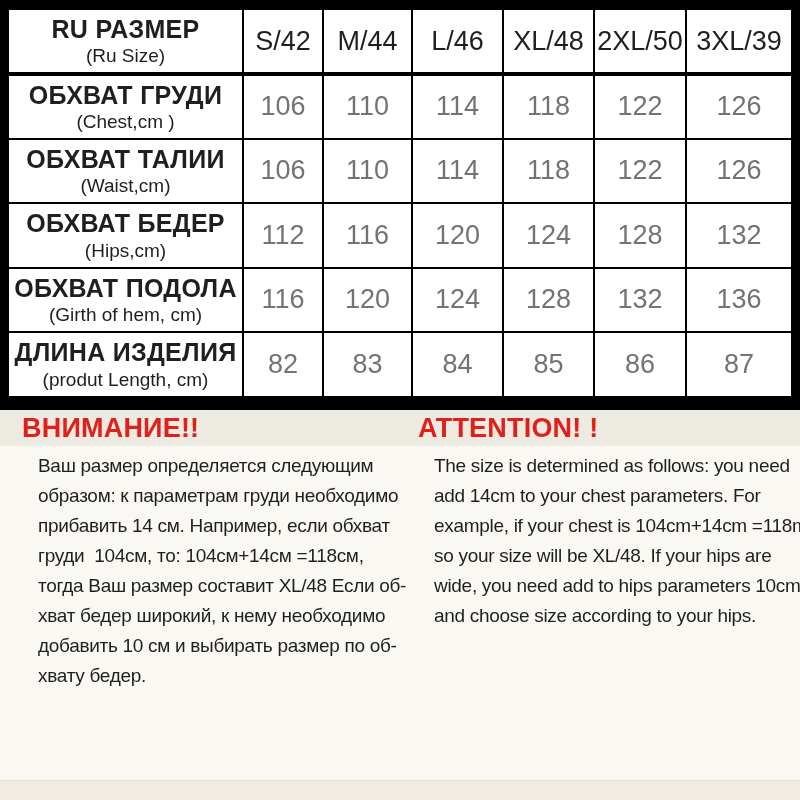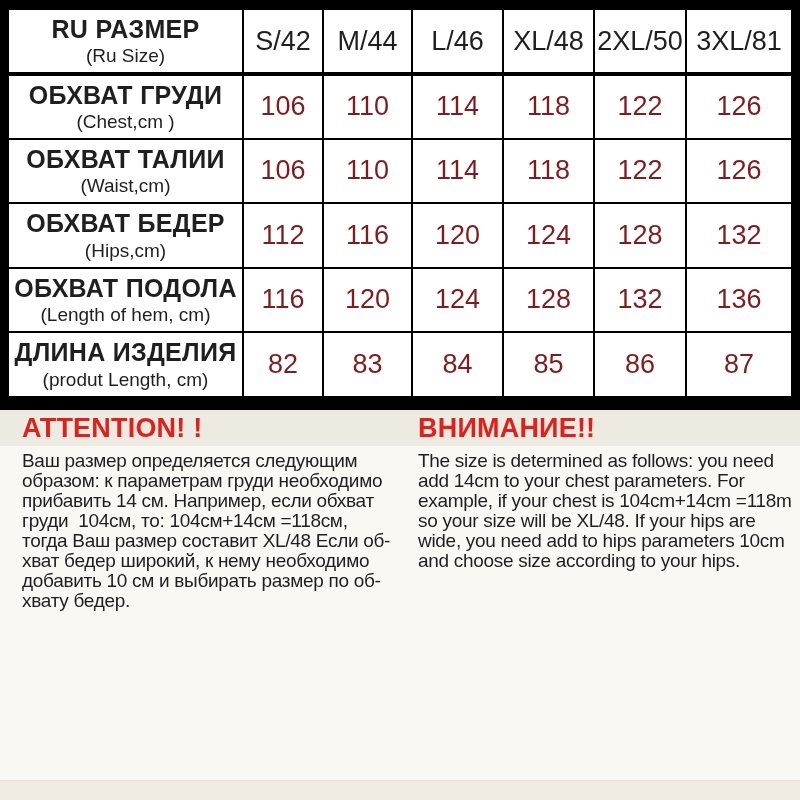--- a/index.html
+++ b/index.html
@@ -30,38 +30,39 @@
   }
   table.size-chart th, table.size-chart td{
     border:2px solid var(--table-border);
     padding:0;text-align:center;vertical-align:middle;background:#ffffff;
   }
   table.size-chart thead th{border-bottom-width:4px;height:65px;text-align:center;}
   table.size-chart tbody td{height:64.5px;}
   .lbl-ru{font-size:25px;font-weight:bold;letter-spacing:.3px;line-height:1.1;}
   .lbl-en{font-size:19px;font-weight:normal;margin-top:3px;line-height:1.05;}
   .size-head{font-size:27px;font-weight:normal;}
-  .size-val{font-size:27px;font-weight:normal;color:#7f1d1d;}
+  .size-val{font-size:27px;font-weight:normal;color:#737373;}
 
   
   .notes-grid{
     display:grid;grid-template-columns:384px 1fr;column-gap:12px;
     padding-left:22px;padding-right:8px;
   }
   .notes-band{
     background:var(--band-bg);height:36px;align-items:center;
   }
   .note-heading{
     color:var(--accent-red);font-weight:bold;font-size:27px;letter-spacing:.2px;
     line-height:36px;white-space:nowrap;
   }
   .notes-body{padding-top:5px;}
   .note-para{
-    white-space:pre;font-size:19px;line-height:20px;letter-spacing:-0.3px;
+    white-space:pre;font-size:19px;line-height:30px;letter-spacing:-0.3px;
     color:var(--text-dark);
+    margin-left:16px;
   }
 
   .bottom-strip{
     position:absolute;left:0;bottom:0;width:800px;height:20px;
     background:var(--strip-bg);border-top:1px solid #e7e1d4;
   }
 </style>
 </head>
 <body>
 
@@ -80,21 +81,21 @@
       <tr>
         <th>
           <div class="lbl-ru">RU РАЗМЕР</div>
           <div class="lbl-en">(Ru Size)</div>
         </th>
         <th class="size-head">S/42</th>
         <th class="size-head">M/44</th>
         <th class="size-head">L/46</th>
         <th class="size-head">XL/48</th>
         <th class="size-head">2XL/50</th>
-        <th class="size-head">3XL/81</th>
+        <th class="size-head">3XL/39</th>
       </tr>
     </thead>
     <tbody>
       <tr>
         <td>
           <div class="lbl-ru">ОБХВАТ ГРУДИ</div>
           <div class="lbl-en">(Chest,cm )</div>
         </td>
         <td class="size-val">106</td>
         <td class="size-val">110</td>
@@ -123,21 +124,21 @@
         <td class="size-val">112</td>
         <td class="size-val">116</td>
         <td class="size-val">120</td>
         <td class="size-val">124</td>
         <td class="size-val">128</td>
         <td class="size-val">132</td>
       </tr>
       <tr>
         <td>
           <div class="lbl-ru">ОБХВАТ ПОДОЛА</div>
-          <div class="lbl-en">(Length of hem, cm)</div>
+          <div class="lbl-en">(Girth of hem, cm)</div>
         </td>
         <td class="size-val">116</td>
         <td class="size-val">120</td>
         <td class="size-val">124</td>
         <td class="size-val">128</td>
         <td class="size-val">132</td>
         <td class="size-val">136</td>
       </tr>
       <tr>
         <td>
@@ -149,22 +150,22 @@
         <td class="size-val">84</td>
         <td class="size-val">85</td>
         <td class="size-val">86</td>
         <td class="size-val">87</td>
       </tr>
     </tbody>
   </table>
 </div>
 
 <div class="notes-band notes-grid">
+  <div class="note-heading">ВНИМАНИЕ!!</div>
   <div class="note-heading">ATTENTION! !</div>
-  <div class="note-heading">ВНИМАНИЕ!!</div>
 </div>
 <div class="notes-body notes-grid">
   <div class="note-para">Ваш размер определяется следующим
 образом: к параметрам груди необходимо
 прибавить 14 см. Например, если обхват
 груди  104см, то: 104см+14см =118см,
 тогда Ваш размер составит XL/48 Если об-
 хват бедер широкий, к нему необходимо
 добавить 10 см и выбирать размер по об-
 хвату бедер.</div>

